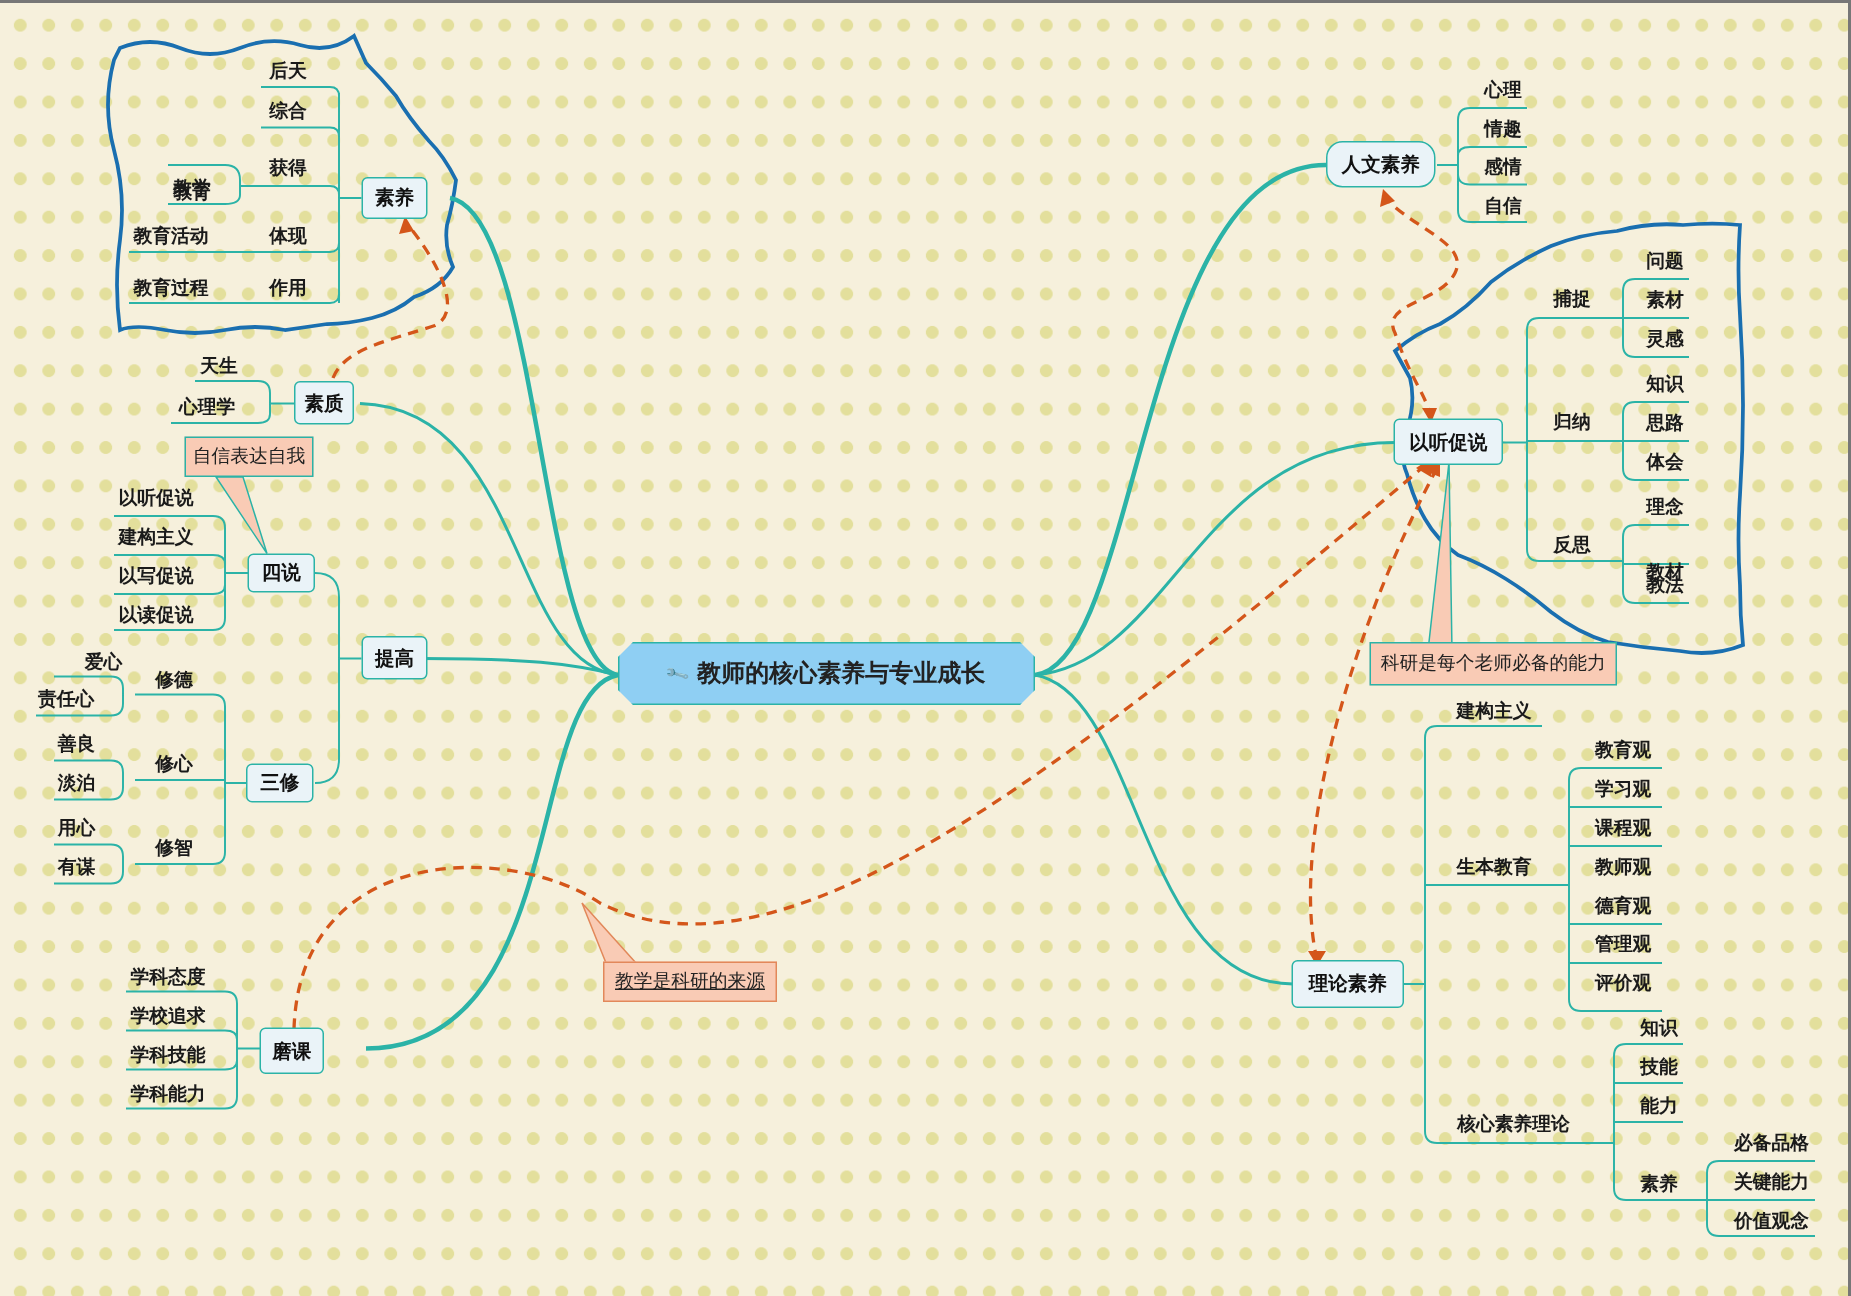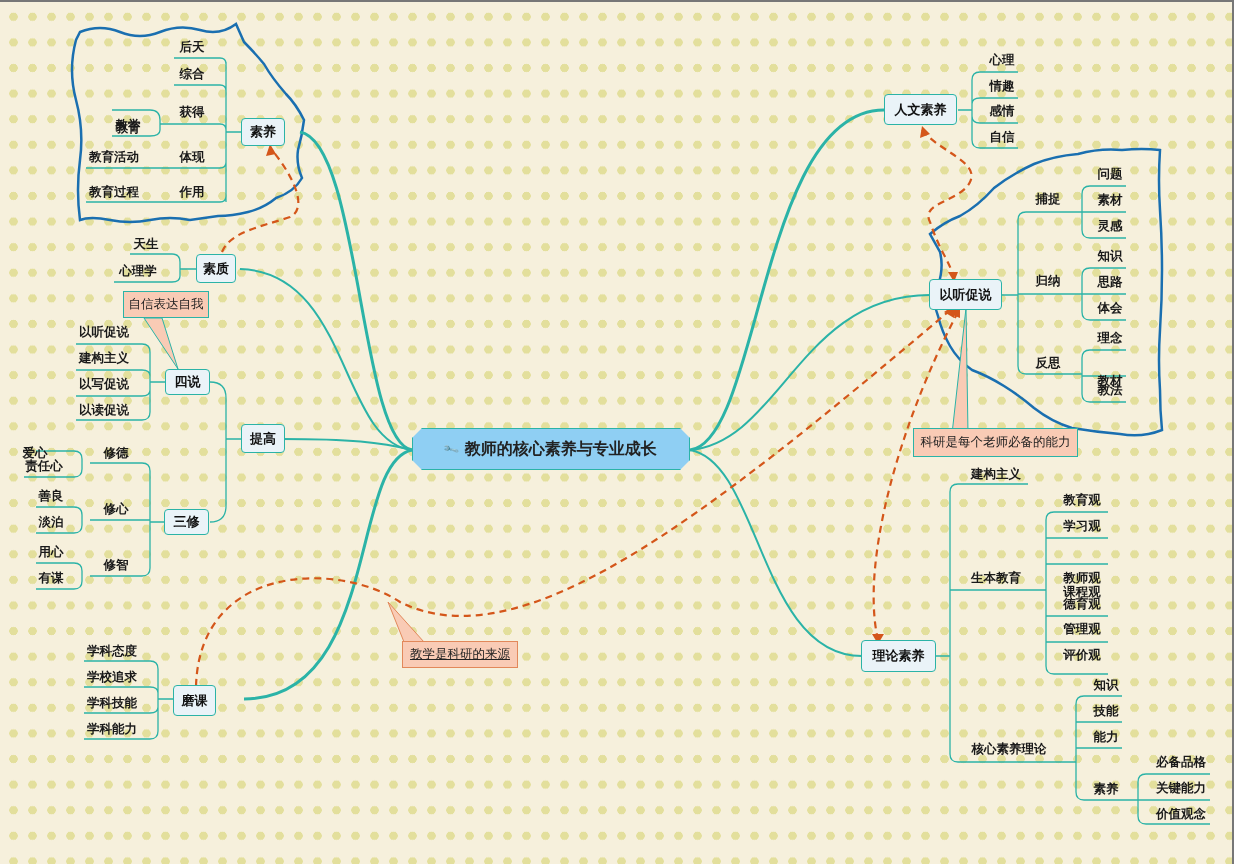--- a/index.html
+++ b/index.html
@@ -116,38 +116,38 @@
 <div class="node box" style="left:241px;top:422px;width:44px;height:29px;">提高</div>
 <div class="node box" style="left:165px;top:367px;width:45px;height:26px;">四说</div>
 <div class="callout" style="left:123px;top:289px;width:86px;height:27px;">自信表达自我</div>
 <div class="node leaf" style="left:76px;top:321px;width:56px;height:18px;">以听促说</div>
 <div class="node leaf" style="left:76px;top:347px;width:56px;height:18px;">建构主义</div>
 <div class="node leaf" style="left:76px;top:373px;width:56px;height:18px;">以写促说</div>
 <div class="node leaf" style="left:76px;top:399px;width:56px;height:18px;">以读促说</div>
 
 <div class="node box" style="left:164px;top:507px;width:45px;height:26px;">三修</div>
 <div class="node leaf" style="left:98px;top:442px;width:36px;height:18px;">修德</div>
-<div class="node leaf" style="left:20px;top:430px;width:30px;height:18px;margin-top:12px;">爱心</div>
+<div class="node leaf" style="left:54px;top:430px;width:30px;height:18px;">爱心</div>
 <div class="node leaf" style="left:22px;top:455px;width:44px;height:18px;">责任心</div>
 <div class="node leaf" style="left:98px;top:498px;width:36px;height:18px;">修心</div>
 <div class="node leaf" style="left:36px;top:485px;width:30px;height:18px;">善良</div>
 <div class="node leaf" style="left:36px;top:511px;width:30px;height:18px;">淡泊</div>
 <div class="node leaf" style="left:98px;top:554px;width:36px;height:18px;">修智</div>
 <div class="node leaf" style="left:36px;top:541px;width:30px;height:18px;">用心</div>
 <div class="node leaf" style="left:36px;top:567px;width:30px;height:18px;">有谋</div>
 
 <div class="node box" style="left:173px;top:683px;width:43px;height:31px;">磨课</div>
 <div class="node leaf" style="left:84px;top:640px;width:56px;height:18px;">学科态度</div>
 <div class="node leaf" style="left:84px;top:666px;width:56px;height:18px;">学校追求</div>
 <div class="node leaf" style="left:84px;top:692px;width:56px;height:18px;">学科技能</div>
 <div class="node leaf" style="left:84px;top:718px;width:56px;height:18px;">学科能力</div>
 
 <div class="callout" style="left:402px;top:639px;width:116px;height:27px;border-color:#e2885a;text-decoration:underline;">教学是科研的来源</div>
 
-<div class="node box" style="left:884px;top:92px;width:73px;height:31px;">人文素养</div>
+<div class="node box" style="left:884px;top:92px;width:73px;height:31px;border-radius:11px;">人文素养</div>
 <div class="node leaf" style="left:986px;top:49px;width:32px;height:18px;">心理</div>
 <div class="node leaf" style="left:986px;top:75px;width:32px;height:18px;">情趣</div>
 <div class="node leaf" style="left:986px;top:100px;width:32px;height:18px;">感情</div>
 <div class="node leaf" style="left:986px;top:126px;width:32px;height:18px;">自信</div>
 
 <div class="node box" style="left:929px;top:277px;width:73px;height:31px;">以听促说</div>
 <div class="callout" style="left:913px;top:426px;width:165px;height:29px;">科研是每个老师必备的能力</div>
 <div class="node leaf" style="left:1030px;top:188px;width:36px;height:18px;">捕捉</div>
 <div class="node leaf" style="left:1094px;top:163px;width:32px;height:18px;">问题</div>
 <div class="node leaf" style="left:1094px;top:189px;width:32px;height:18px;">素材</div>
@@ -159,21 +159,21 @@
 <div class="node leaf" style="left:1030px;top:352px;width:36px;height:18px;">反思</div>
 <div class="node leaf" style="left:1094px;top:327px;width:32px;height:18px;">理念</div>
 <div class="node leaf" style="left:1094px;top:353px;width:32px;height:18px;margin-top:17px;">教材</div>
 <div class="node leaf" style="left:1094px;top:379px;width:32px;height:18px;">教法</div>
 
 <div class="node box" style="left:861px;top:638px;width:75px;height:32px;">理论素养</div>
 <div class="node leaf" style="left:964px;top:463px;width:64px;height:18px;">建构主义</div>
 <div class="node leaf" style="left:964px;top:567px;width:64px;height:18px;">生本教育</div>
 <div class="node leaf" style="left:1060px;top:489px;width:44px;height:18px;">教育观</div>
 <div class="node leaf" style="left:1060px;top:515px;width:44px;height:18px;">学习观</div>
-<div class="node leaf" style="left:1060px;top:541px;width:44px;height:18px;margin-top:40px;">课程观</div>
+<div class="node leaf" style="left:1060px;top:541px;width:44px;height:18px;">课程观</div>
 <div class="node leaf" style="left:1060px;top:567px;width:44px;height:18px;">教师观</div>
 <div class="node leaf" style="left:1060px;top:593px;width:44px;height:18px;">德育观</div>
 <div class="node leaf" style="left:1060px;top:618px;width:44px;height:18px;">管理观</div>
 <div class="node leaf" style="left:1060px;top:644px;width:44px;height:18px;">评价观</div>
 <div class="node leaf" style="left:964px;top:738px;width:90px;height:18px;">核心素养理论</div>
 <div class="node leaf" style="left:1090px;top:674px;width:32px;height:18px;">知识</div>
 <div class="node leaf" style="left:1090px;top:700px;width:32px;height:18px;">技能</div>
 <div class="node leaf" style="left:1090px;top:726px;width:32px;height:18px;">能力</div>
 <div class="node leaf" style="left:1090px;top:778px;width:32px;height:18px;">素养</div>
 <div class="node leaf" style="left:1152px;top:751px;width:58px;height:18px;">必备品格</div>

